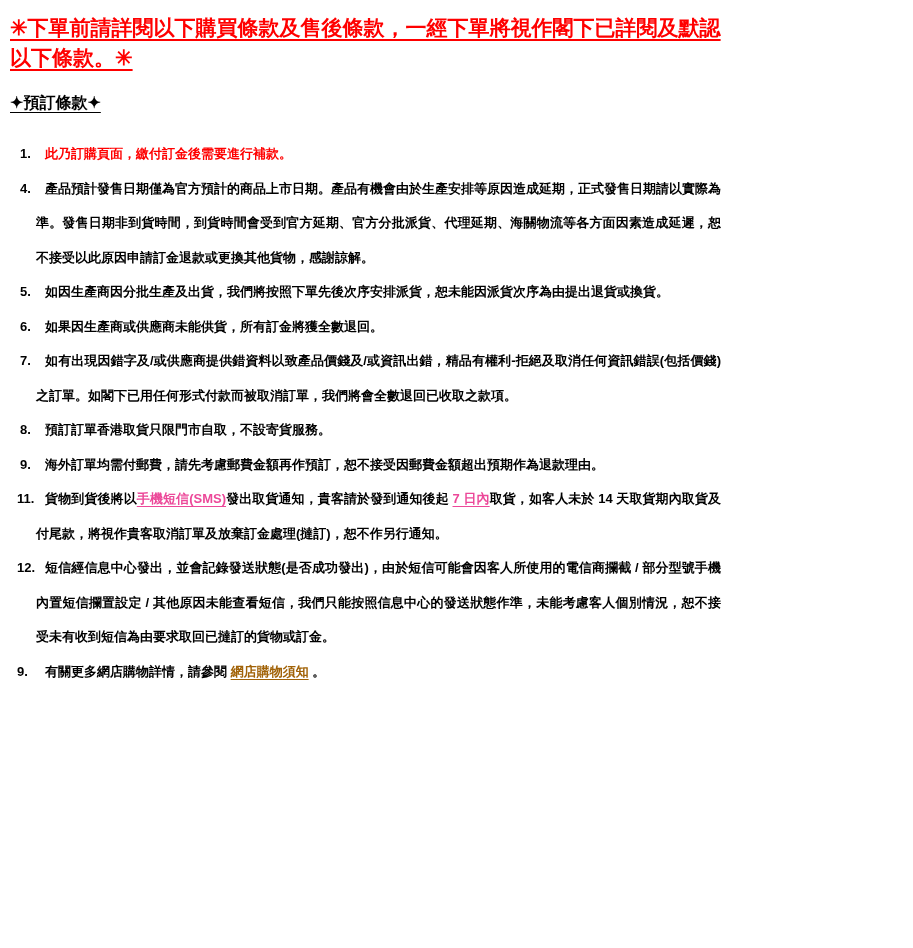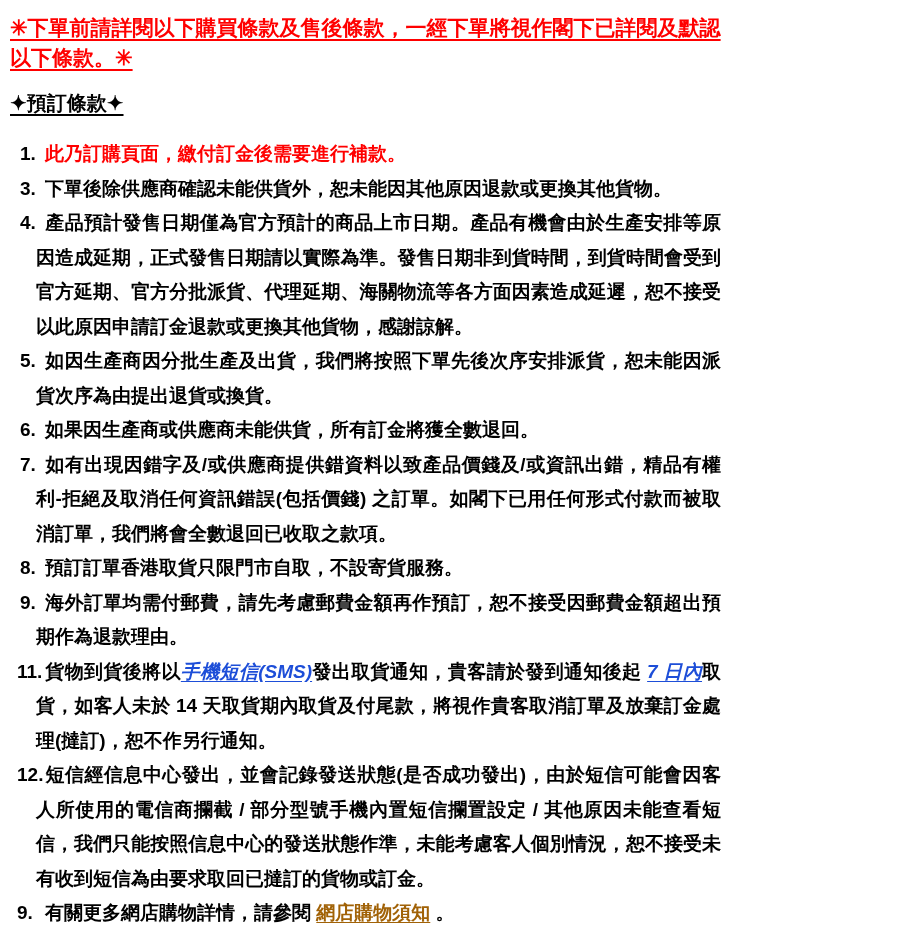--- a/index.html
+++ b/index.html
@@ -23,28 +23,28 @@
   .warn-header {
     color: #ff0000;
     font-size: 21px;
     line-height: 30px;
     text-decoration: underline;
     text-underline-offset: 4px;
     margin: 0 0 16px 0;
   }
   .section-title {
     color: #000000;
-    font-size: 20px;
+    font-size: 16px;
     line-height: 28px;
     text-decoration: underline;
     text-underline-offset: 4px;
     margin: 0 0 20px 0;
   }
   .terms-list {
-    font-size: 19px;
+    font-size: 13px;
     line-height: 34.5px;
   }
   .item {
     padding-left: 26px;
     text-align: justify;
   }
   .num {
     display: inline-block;
     white-space: nowrap;
   }
@@ -53,24 +53,23 @@
     min-width: 25px;
   }
   .item.wide .num {
     margin-left: -19px;
     min-width: 28px;
   }
   .seg.red {
     color: #ff0000;
   }
   .seg.redline {
-    color: #1d4ed8;
+    color: #ec4899;
     text-decoration: underline;
     text-underline-offset: 3px;
-    font-style: italic;
   }
   a.notice-link {
     color: #a16207;
     text-decoration: underline;
     text-underline-offset: 3px;
     cursor: pointer;
   }
 </style>
 </head>
 <body>
@@ -79,21 +78,20 @@
 
   <div class="warn-header">✳下單前請詳閱以下購買條款及售後條款，一經下單將視作閣下已詳閱及默認以下條款。✳</div>
 
   <div class="section-title">✦預訂條款✦</div>
 
   <div class="terms-list">
 
     <div class="item single"><span class="num">1.</span><span class="seg red">此乃訂購頁面，繳付訂金後需要進行補款。</span></div>
 
 
-    <div class="item single"><span class="num">3.</span><span class="seg">下單後除供應商確認未能供貨外，恕未能因其他原因退款或更換其他貨物。</span></div>
 
     <div class="item single"><span class="num">4.</span><span class="seg">產品預計發售日期僅為官方預計的商品上市日期。產品有機會由於生產安排等原因造成延期，正式發售日期請以實際為準。發售日期非到貨時間，到貨時間會受到官方延期、官方分批派貨、代理延期、海關物流等各方面因素造成延遲，恕不接受以此原因申請訂金退款或更換其他貨物，感謝諒解。</span></div>
 
     <div class="item single"><span class="num">5.</span><span class="seg">如因生產商因分批生產及出貨，我們將按照下單先後次序安排派貨，恕未能因派貨次序為由提出退貨或換貨。</span></div>
 
     <div class="item single"><span class="num">6.</span><span class="seg">如果因生產商或供應商未能供貨，所有訂金將獲全數退回。</span></div>
 
     <div class="item single"><span class="num">7.</span><span class="seg">如有出現因錯字及/或供應商提供錯資料以致產品價錢及/或資訊出錯，精品有權利-拒絕及取消任何資訊錯誤(包括價錢) 之訂單。如閣下已用任何形式付款而被取消訂單，我們將會全數退回已收取之款項。</span></div>
 
     <div class="item single"><span class="num">8.</span><span class="seg">預訂訂單香港取貨只限門市自取，不設寄貨服務。</span></div>

